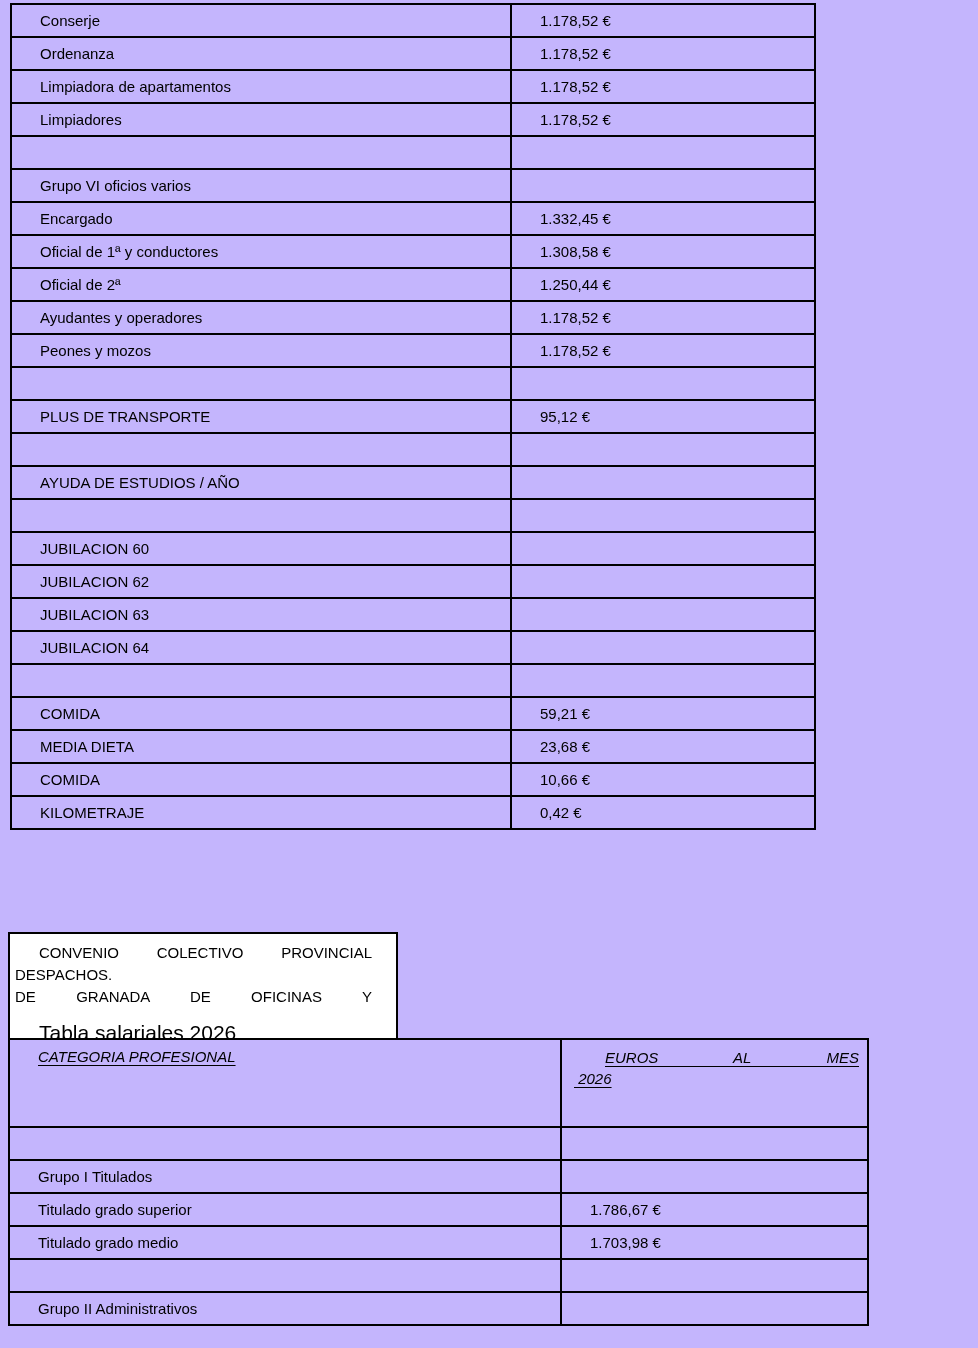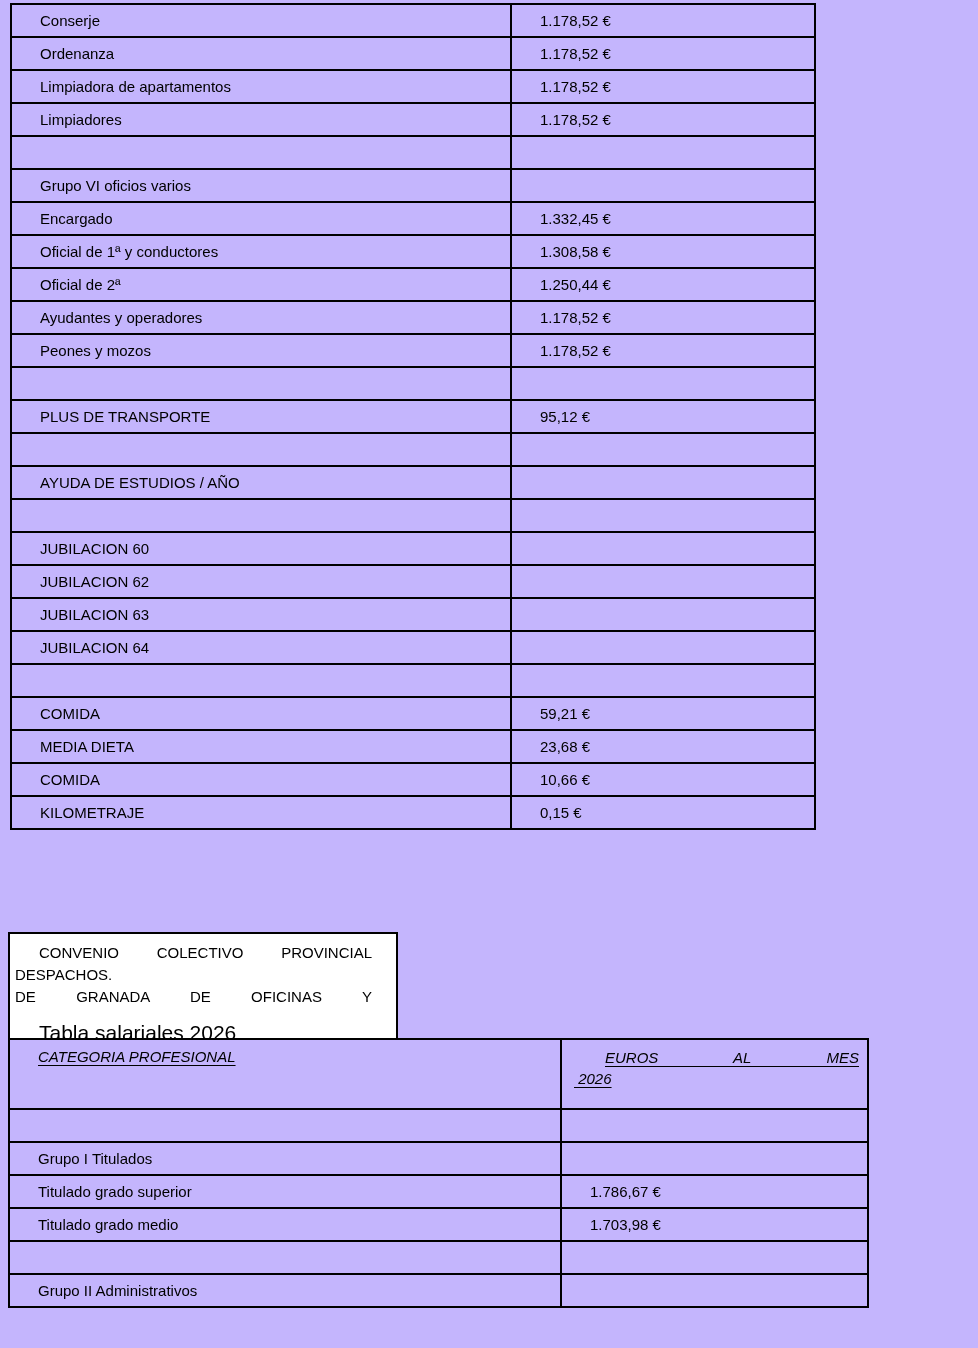--- a/index.html
+++ b/index.html
@@ -42,21 +42,21 @@
     padding: 8px 24px 0 5px;
     background: #ffffff;
   }
   .box-line { font-size: 15px; line-height: 22px; }
   .jlast { text-align: justify; text-align-last: justify; }
   .box-line1 { text-indent: 24px; }
   .box-sub { margin-top: 15px; padding-left: 24px; font-size: 21px; line-height: 20px; }
   
   .t2 { position: absolute; left: 8px; top: 1038px; width: 859px; }
   .t2 tr { height: 33px; }
-  .t2 tr.header-row { height: 70px; }
+  .t2 tr.header-row { height: 88px; }
   .t2 .col-cat { width: 552px; }
   .t2 .col-val { width: 307px; }
   .header-cell {
     vertical-align: top;
     padding-top: 8px;
     font-style: italic;
   }
   .u { text-decoration: underline; text-underline-offset: 3px; }
   .euros-line1 { text-indent: 15px; line-height: 20px; }
   .euros-line2 { margin-left: -16px; line-height: 22px; }
@@ -186,21 +186,21 @@
           <td class="col-val">23,68 €</td>
         </tr>
 
         <tr>
           <td class="col-cat">COMIDA</td>
           <td class="col-val">10,66 €</td>
         </tr>
 
         <tr>
           <td class="col-cat">KILOMETRAJE</td>
-          <td class="col-val">0,15 €</td>
+          <td class="col-val">0,42 €</td>
         </tr>
       </tbody>
   </table>
 
   <div class="box">
     <div class="box-line box-line1 jlast">CONVENIO COLECTIVO PROVINCIAL</div>
     <div class="box-line">DESPACHOS.</div>
     <div class="box-line jlast">DE GRANADA DE OFICINAS Y</div>
     <div class="box-sub">Tabla salariales 2026</div>
   </div>

